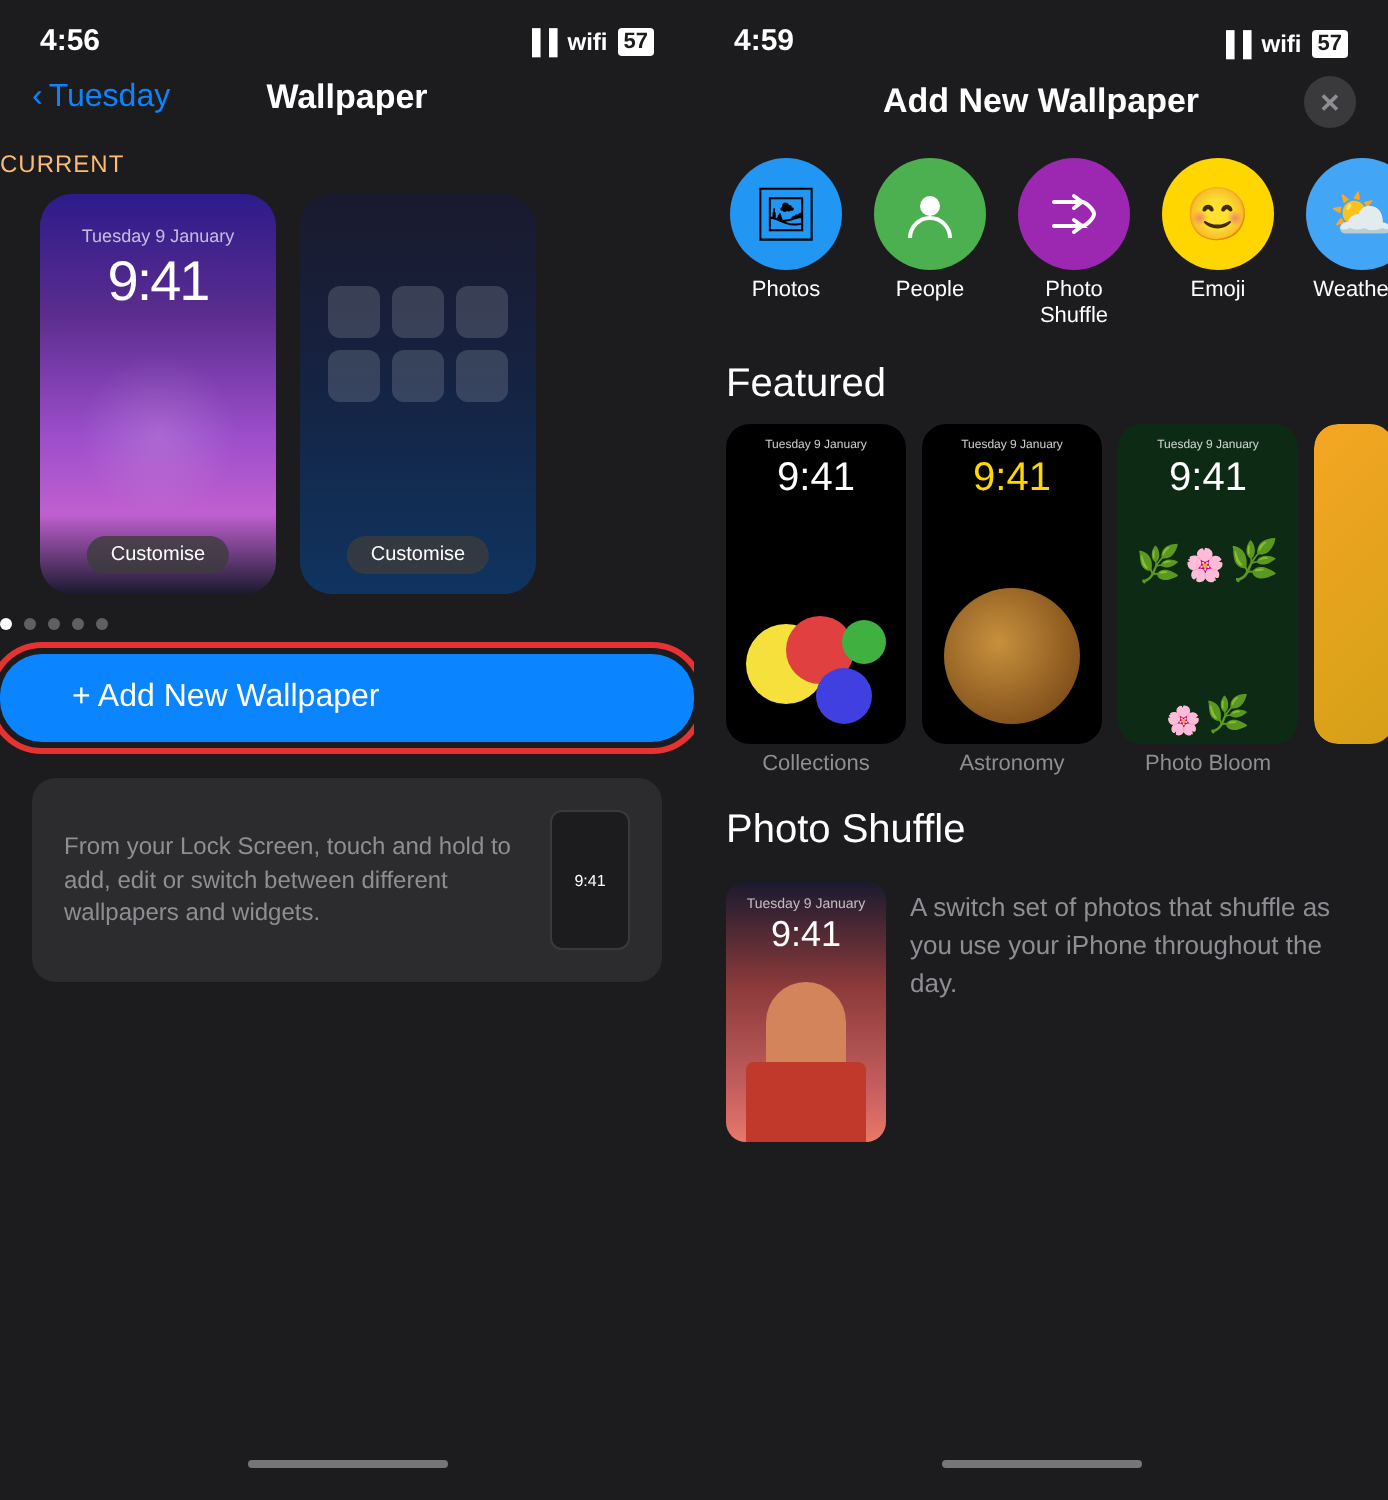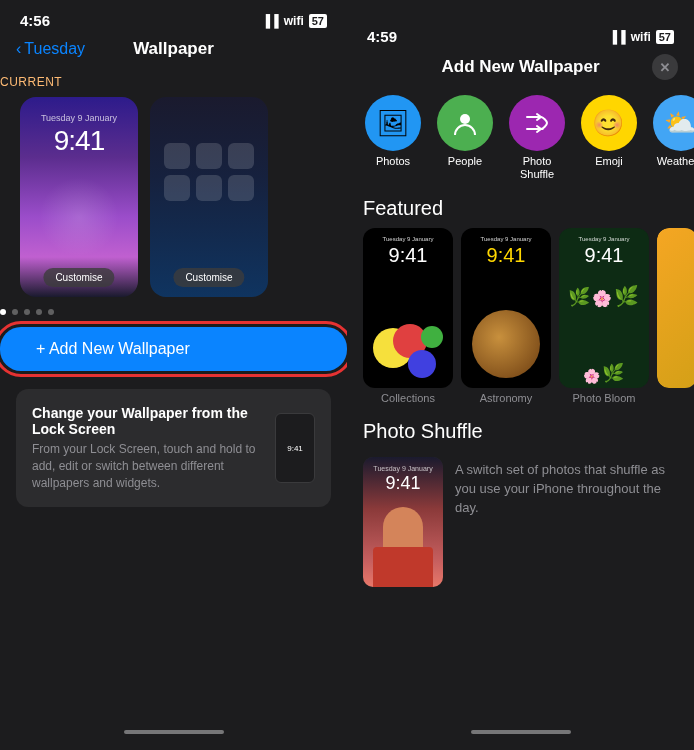--- a/index.html
+++ b/index.html
@@ -262,26 +262,25 @@
       height: 750px;
       background: #1c1c1e;
       display: flex;
       flex-direction: column;
       overflow: hidden;
     }
 
     .right-status-bar {
       display: flex;
       justify-content: space-between;
-      align-items: center;
+      align-items: flex-end;
       padding: 12px 20px 4px;
       color: white;
       font-size: 15px;
       font-weight: 600;
-      margin-top: 16px;
     }
 
     .modal-header {
       display: flex;
       align-items: center;
       justify-content: center;
       padding: 8px 16px;
       position: relative;
     }
 
@@ -523,21 +522,20 @@
     <div class="dot"></div>
     <div class="dot"></div>
     <div class="dot"></div>
     <div class="dot"></div>
   </div>
 
   <button class="add-wallpaper-btn">+ Add New Wallpaper</button>
 
   <div class="info-card">
     <div class="info-text">
-      <div class="info-title">Change your Wallpaper from the Lock Screen</div>
       <div class="info-desc">From your Lock Screen, touch and hold to add, edit or switch between different wallpapers and widgets.</div>
     </div>
     <div class="info-phone-preview">
       <span class="info-phone-time">9:41</span>
     </div>
   </div>
 
   <div class="panel-bottom">
     <div class="home-indicator-left"></div>
   </div>

